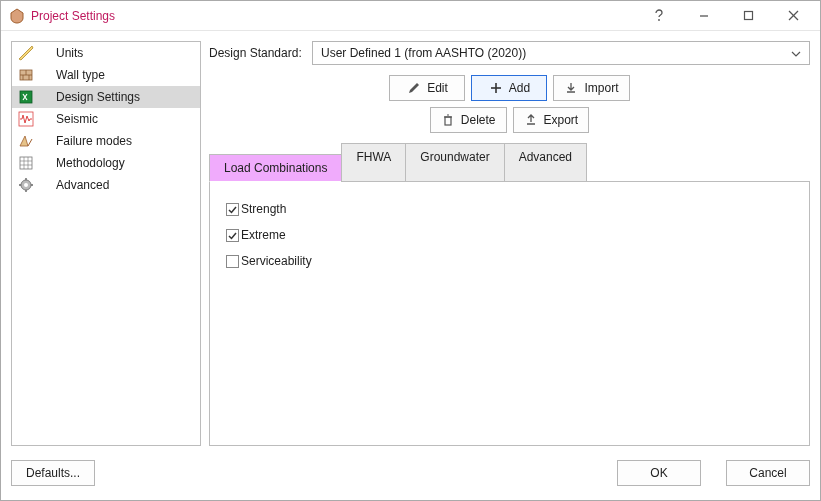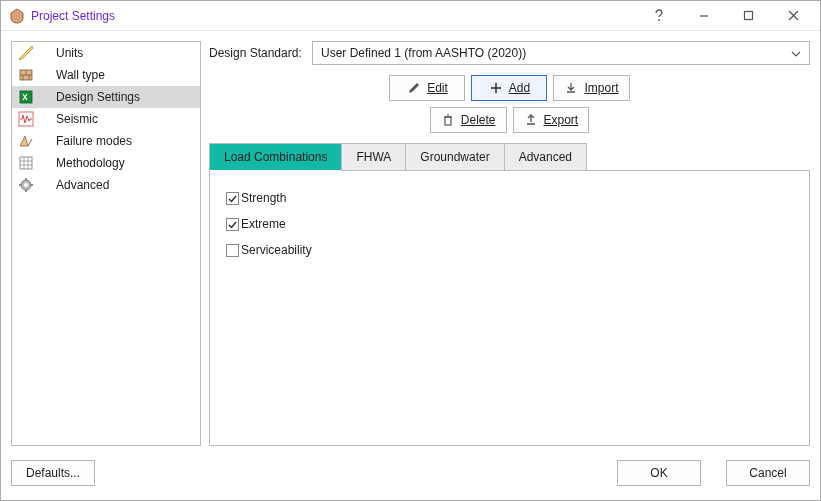--- a/index.html
+++ b/index.html
@@ -23,21 +23,21 @@
     display: flex;
     align-items: center;
     padding: 0 4px 0 8px;
     border-bottom: 1px solid #e6e6e6;
   }
   .titlebar .app-icon {
     width: 16px; height: 16px;
     margin-right: 6px;
     display: inline-flex; align-items:center; justify-content:center;
   }
-  .titlebar .title { flex: 0 0 auto; color: #6d28d9; }
+  .titlebar .title { flex: 0 0 auto; color: #be185d; }
   .titlebar .spacer { flex: 1; }
   .winbtns { display: flex; align-items: center; }
   .winbtn {
     width: 45px; height: 28px;
     display: inline-flex; align-items:center; justify-content:center;
     color: #555;
   }
   .content {
     flex: 1;
     display: flex;
@@ -98,21 +98,20 @@
   .toolbar-rows {
     display: flex;
     flex-direction: column;
     align-items: center;
     gap: 6px;
     margin-bottom: 10px;
   }
   .toolbar-row {
     display: flex;
     gap: 6px;
-    text-decoration: underline;
   }
   .btn {
     height: 26px;
     min-width: 76px;
     border: 1px solid #b5b5b5;
     background: #fdfdfd;
     display: inline-flex;
     align-items: center;
     justify-content: center;
     gap: 6px;
@@ -137,22 +136,23 @@
   }
   .tab {
     padding: 6px 14px;
     border: 1px solid #bcbcbc;
     background: #ececec;
     margin-right: -1px;
     position: relative;
     cursor: default;
   }
   .tab.active {
-    background: #14b8a6;
+    background: #f0abfc;
     border-bottom: 1px solid #fff;
+    margin-top: 11px;
   }
   .tab-body {
     flex: 1;
     border: 1px solid #bcbcbc;
     margin-top: -1px;
     background: #fff;
     padding: 14px 16px;
   }
   .chk-row {
     display: flex;

